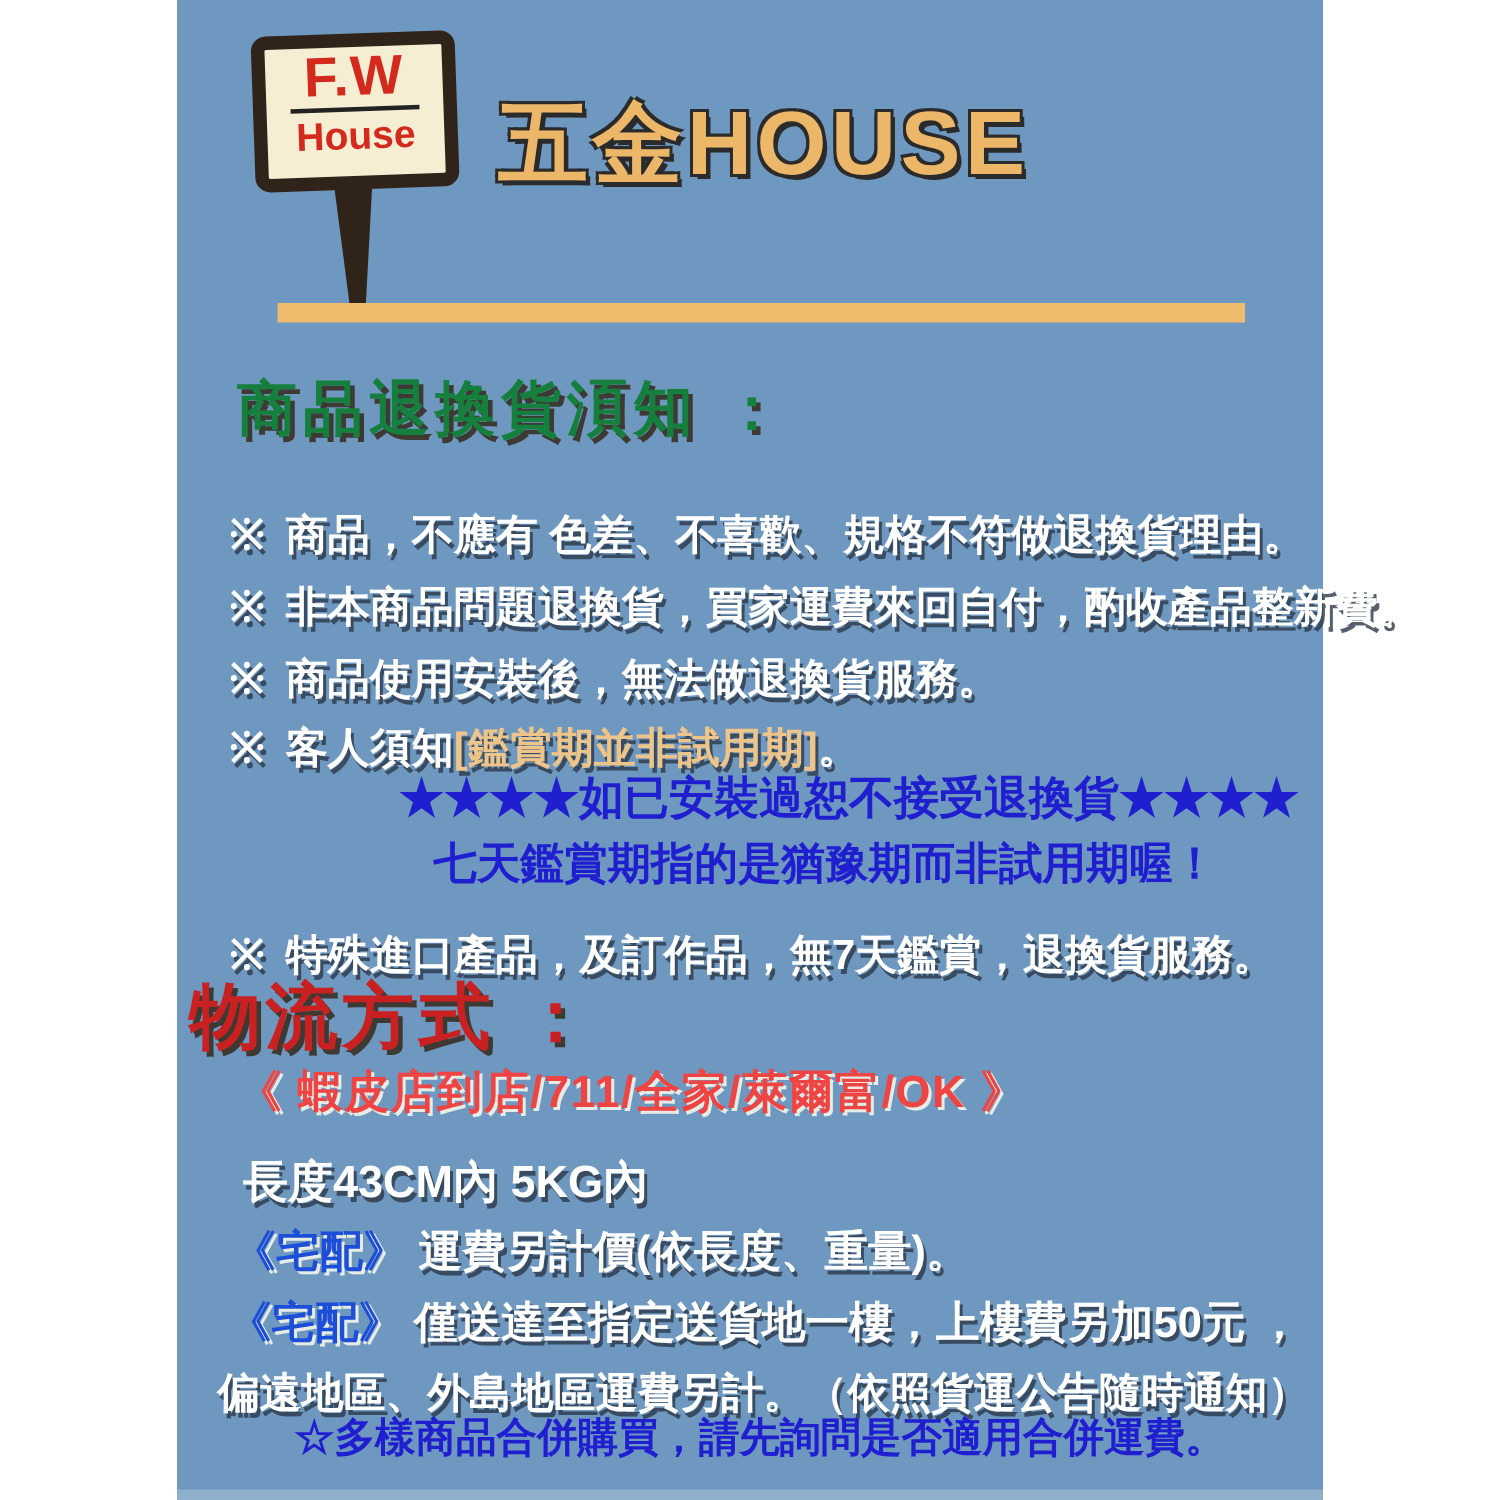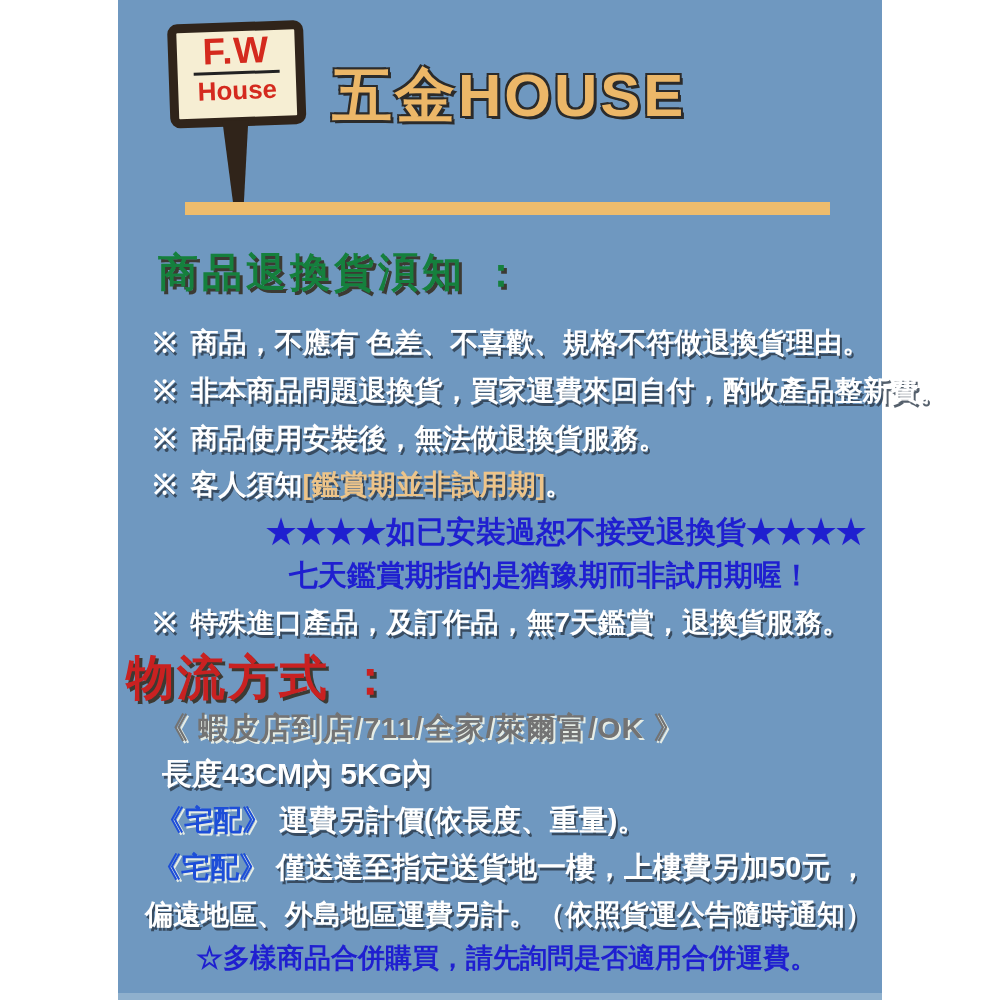--- a/index.html
+++ b/index.html
@@ -23,25 +23,25 @@
 
   .title{color:#ecb768;font-size:60px;letter-spacing:3px;
          text-shadow:-2px -2px 0 #2b2b2b,2px -2px 0 #2b2b2b,-2px 2px 0 #2b2b2b,3px 3px 0 #2b2b2b;}
   .subtitle{color:#ffffff;font-size:45px;letter-spacing:8px;
          text-shadow:-2px -2px 0 #2b2b2b,2px -2px 0 #2b2b2b,-2px 2px 0 #2b2b2b,3px 3px 0 #2b2b2b;}
   .divider{position:absolute;left:185px;top:202px;width:645px;height:13px;background:#eebc6c;}
 
   .red-head{color:#15803d;font-size:40px;letter-spacing:4px;text-shadow:3px 3px 0 rgba(52,41,26,.85);}
   .red-head-big{color:#c92121;font-size:48px;letter-spacing:3px;text-shadow:3px 3px 0 rgba(52,41,26,.85);}
 
-  .pop{color:#ffffff;font-size:28px;text-shadow:2px 3px 0 rgba(43,56,71,.8);}
+  .pop{color:#ffffff;font-size:28px;text-shadow:2px 3px 0 rgba(43,56,71,.8);margin-top:14px;}
   .pop .marker{margin-right:14px;}
   .accent-tan{color:#edc489;}
   .tag-yellow{color:#1d4ed8;text-shadow:2px 2px 0 rgba(250,250,235,.85);margin-right:8px;}
-  .yellow{color:#737373;font-size:30px;letter-spacing:1px;text-shadow:2px 2px 0 rgba(250,250,235,.85);}
+  .yellow{color:#ef4444;font-size:30px;letter-spacing:1px;text-shadow:2px 2px 0 rgba(250,250,235,.85);}
 
   .blue-serif{font-family:"DejaVu Serif","Liberation Serif",serif;color:#1f1fd0;font-weight:bold;}
 </style>
 </head>
 <body>
 
 <div id="page">
   <div id="panel"></div>
   <div id="panel-bottom-strip"></div>
 

